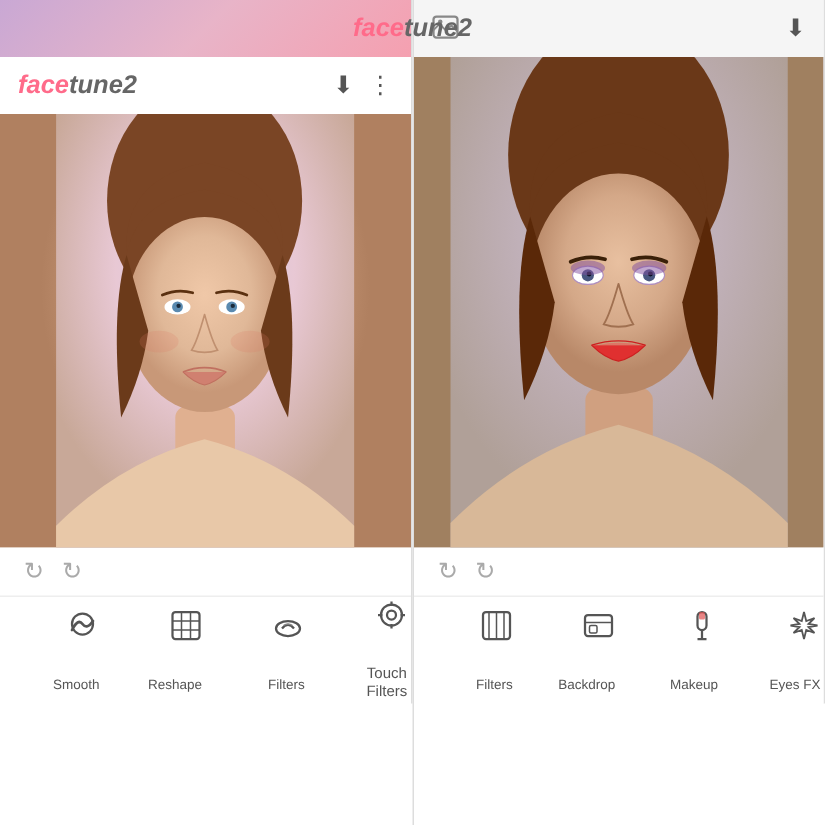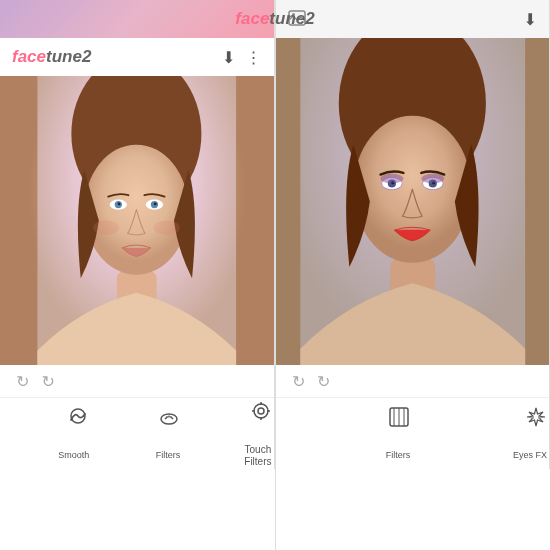--- a/index.html
+++ b/index.html
@@ -252,20 +252,32 @@
         <svg width="22" height="22" viewBox="0 0 22 22">
           <path d="M4 14 Q8 6 11 10 Q14 14 18 8" stroke="#555" stroke-width="1.8" fill="none" stroke-linecap="round"></path>
           <circle cx="11" cy="10" r="7" stroke="#555" stroke-width="1.5" fill="none"></circle>
         </svg>
       </span>
       <span class="tool-label">Smooth</span>
     </div>
     <div class="tool-item">
       <span class="tool-icon">
         <svg width="22" height="22" viewBox="0 0 22 22">
+          <rect x="2" y="2" width="18" height="18" rx="2" stroke="#555" stroke-width="1.5" fill="none"></rect>
+          <line x1="2" y1="8" x2="20" y2="8" stroke="#555" stroke-width="1"></line>
+          <line x1="2" y1="14" x2="20" y2="14" stroke="#555" stroke-width="1"></line>
+          <line x1="8" y1="2" x2="8" y2="20" stroke="#555" stroke-width="1"></line>
+          <line x1="14" y1="2" x2="14" y2="20" stroke="#555" stroke-width="1"></line>
+        </svg>
+      </span>
+      <span class="tool-label">Reshape</span>
+    </div>
+    <div class="tool-item">
+      <span class="tool-icon">
+        <svg width="22" height="22" viewBox="0 0 22 22">
           <ellipse cx="11" cy="13" rx="8" ry="5" stroke="#555" stroke-width="1.5" fill="none"></ellipse>
           <path d="M7 13 Q11 8 15 13" stroke="#555" stroke-width="1.5" fill="none"></path>
           <path d="M8 11 Q11 9 14 11" stroke="#888" stroke-width="1" fill="none"></path>
         </svg>
       </span>
       <span class="tool-label">Filters</span>
     </div>
     <div class="tool-item">
       <span class="tool-icon">
         <svg width="22" height="22" viewBox="0 0 22 22">
@@ -369,19 +381,40 @@
           <line x1="6" y1="2" x2="6" y2="20" stroke="#555" stroke-width="1"></line>
           <line x1="11" y1="2" x2="11" y2="20" stroke="#555" stroke-width="1"></line>
           <line x1="16" y1="2" x2="16" y2="20" stroke="#555" stroke-width="1"></line>
         </svg>
       </span>
       <span class="tool-label">Filters</span>
     </div>
     <div class="tool-item">
       <span class="tool-icon">
         <svg width="22" height="22" viewBox="0 0 22 22">
+          <rect x="2" y="4" width="18" height="14" rx="2" stroke="#555" stroke-width="1.5" fill="none"></rect>
+          <line x1="2" y1="9" x2="20" y2="9" stroke="#555" stroke-width="1"></line>
+          <rect x="5" y="11" width="5" height="5" rx="1" stroke="#555" stroke-width="1" fill="none"></rect>
+        </svg>
+      </span>
+      <span class="tool-label">Backdrop</span>
+    </div>
+    <div class="tool-item">
+      <span class="tool-icon">
+        <svg width="22" height="22" viewBox="0 0 22 22">
+          <rect x="8" y="2" width="6" height="12" rx="3" stroke="#555" stroke-width="1.5" fill="none"></rect>
+          <rect x="9" y="2" width="4" height="5" rx="1" fill="#e05050" opacity="0.7"></rect>
+          <line x1="11" y1="14" x2="11" y2="20" stroke="#555" stroke-width="1.5"></line>
+          <line x1="8" y1="20" x2="14" y2="20" stroke="#555" stroke-width="1.5"></line>
+        </svg>
+      </span>
+      <span class="tool-label">Makeup</span>
+    </div>
+    <div class="tool-item">
+      <span class="tool-icon">
+        <svg width="22" height="22" viewBox="0 0 22 22">
           <path d="M11 2 L12.5 8 L18 6 L14 10 L20 11 L14 12 L18 16 L12.5 14 L11 20 L9.5 14 L4 16 L8 12 L2 11 L8 10 L4 6 L9.5 8 Z" stroke="#555" stroke-width="1.2" fill="none"></path>
         </svg>
       </span>
       <span class="tool-label">Eyes FX</span>
     </div>
   </div>
 </div>
 
 </body></html>

